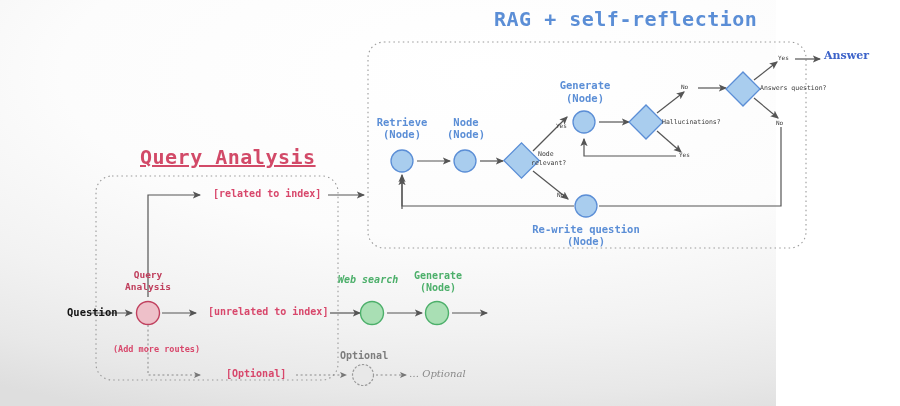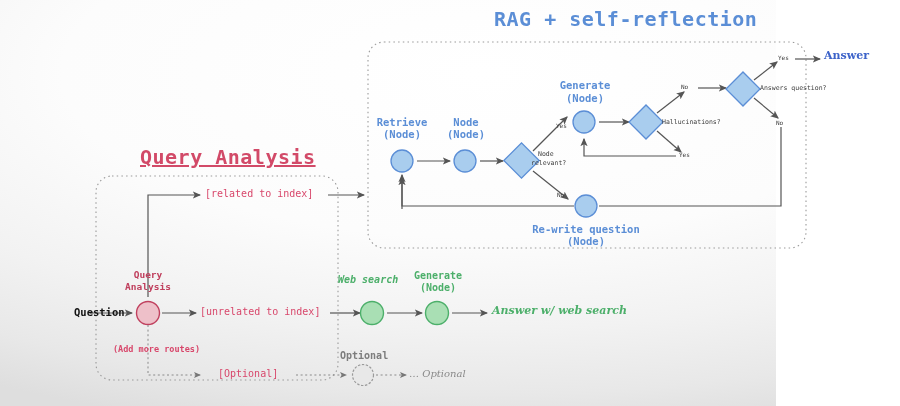--- a/index.html
+++ b/index.html
@@ -35,21 +35,21 @@
     font-size: 20px; font-weight: bold; color: #d24a68;
     letter-spacing: 0.5px;
     text-decoration: underline;
   }
   .node-blue { font-size: 10.5px; color: #5b8ed6; text-align: center; font-weight: bold;}
   .node-red  { font-size: 9.5px; color: #c0405e; text-align: center; font-weight: bold;}
   .node-green{ font-size: 10px; color: #4caf6a; text-align: center; font-weight: bold;}
   .node-gray { font-size: 10px;  color: #7d7d7d; text-align: left; font-weight: bold;}
   .cond      { font-size: 6.5px; color: #3c3c3c; }
   .yn        { font-size: 6px;  color: #3c3c3c; }
-  .edge-red  { font-size: 10px; color: #d8476b; font-weight: normal; }
+  .edge-red  { font-size: 10px; color: #d8476b; font-weight: bold; margin-left: 8px; }
   .edge-red-s{ font-size: 8.5px; color: #d8476b; font-weight: bold; }
   .question  { font-size: 10.5px; color: #141414; font-weight: bold; }
   .script-blue {
     font-size: 11px; color: #3d63c9; font-weight: bold;
     font-family: "DejaVu Serif", serif;
   }
   .script-green {
     font-size: 11px; color: #4caf6a; font-style: italic; font-weight: bold;
     font-family: "DejaVu Serif", serif;
   }
@@ -144,39 +144,38 @@
 
     <circle cx="586" cy="206" r="11" fill="#a9cdee" stroke="#5b8ed6" stroke-width="1.3"></circle>
 
     <path d="M574,206 L402,206 L402,178" fill="none" stroke="#555" stroke-width="1.2" marker-end="url(#ah)"></path>
   </svg>
 
   <div class="lbl title-rag" style="left:494px; top:8px;">RAG + self-reflection</div>
 
   <div class="lbl title-qa" style="left:140px; top:146px;">Query Analysis</div>
 
-  <div class="lbl question" style="left:34px; top:306px;padding-left:40px;">Question</div>
+  <div class="lbl question" style="left:27px; top:306px;padding-left:40px;">Question</div>
 
   <div class="lbl node-red" style="left:122px; top:269px; width:52px;">Query</div>
   <div class="lbl node-red" style="left:122px; top:281px; width:52px;">Analysis</div>
 
   <div class="lbl edge-red" style="left:205px; top:188px;">[related to index]</div>
 
   <div class="lbl edge-red" style="left:200px; top:306px;">[unrelated to index]</div>
 
   <div class="lbl edge-red-s" style="left:113px; top:344px;">(Add more routes)</div>
 
   <div class="lbl edge-red" style="left:218px; top:368px;">[Optional]</div>
 
   <div class="lbl node-green" style="left:338px; top:274px;font-style:italic;">Web search</div>
 
   <div class="lbl node-green" style="left:409px; top:270px; width:58px;">Generate</div>
   <div class="lbl node-green" style="left:409px; top:282px; width:58px;">(Node)</div>
 
-  <div class="lbl script-green" style="left:492px; top:305px;">Answer w/ web search</div>
 
   <div class="lbl node-gray" style="left:340px; top:350px;">Optional</div>
 
   <div class="lbl script-gray" style="left:409px; top:368px;">… Optional</div>
 
   <div class="lbl node-blue" style="left:376px; top:116px; width:52px;">Retrieve</div>
   <div class="lbl node-blue" style="left:376px; top:128px; width:52px;">(Node)</div>
 
   <div class="lbl node-blue" style="left:440px; top:116px; width:52px;">Node</div>
   <div class="lbl node-blue" style="left:440px; top:128px; width:52px;">(Node)</div>

